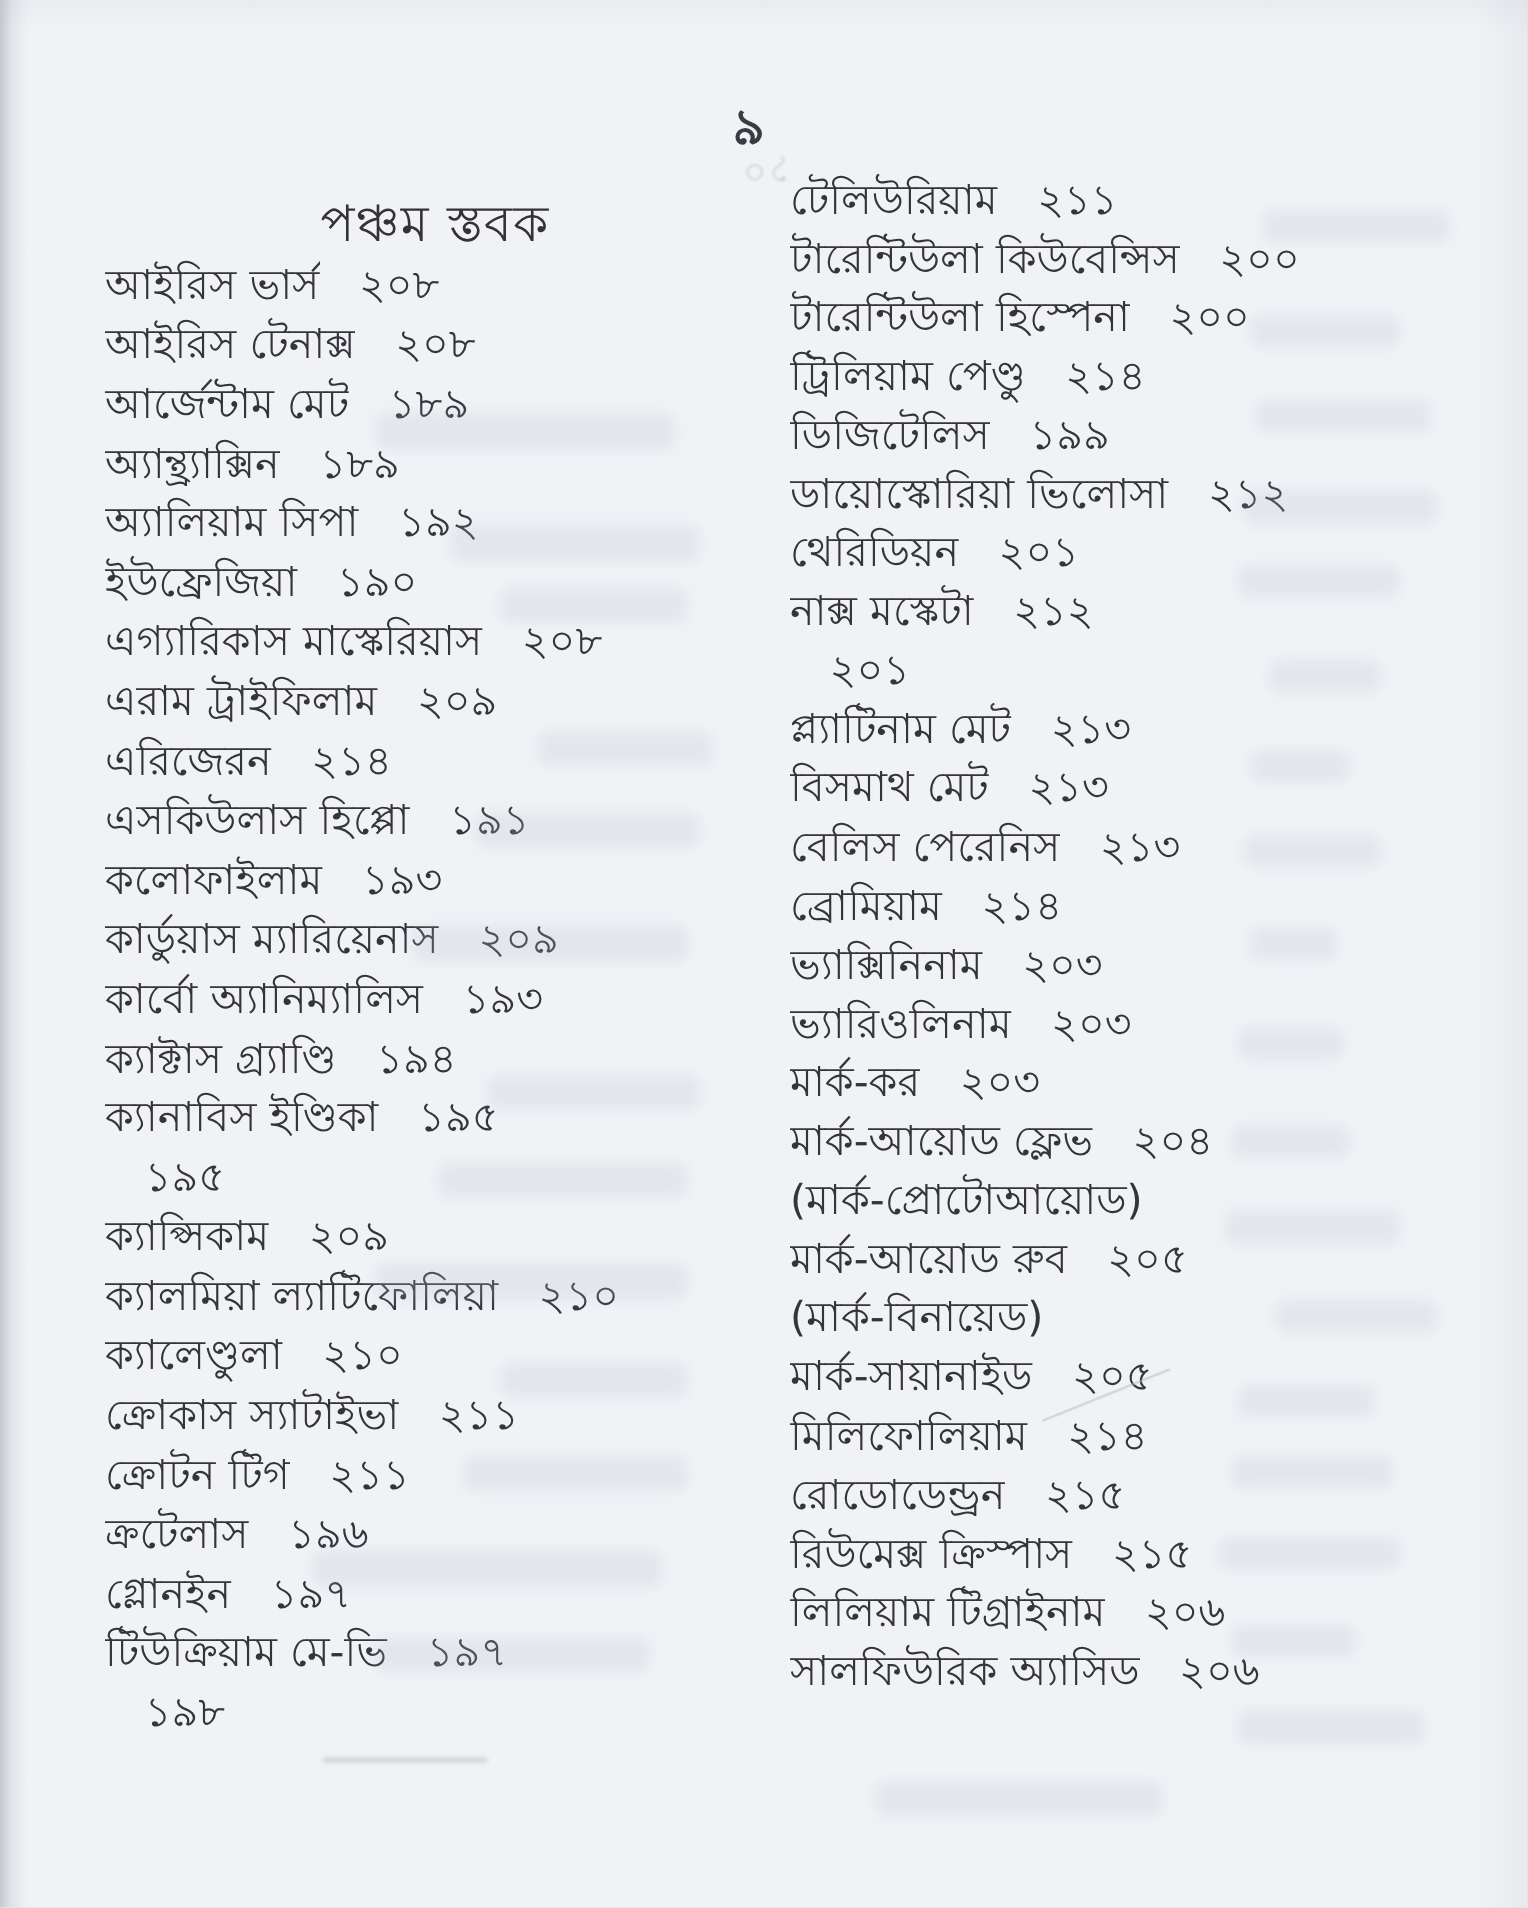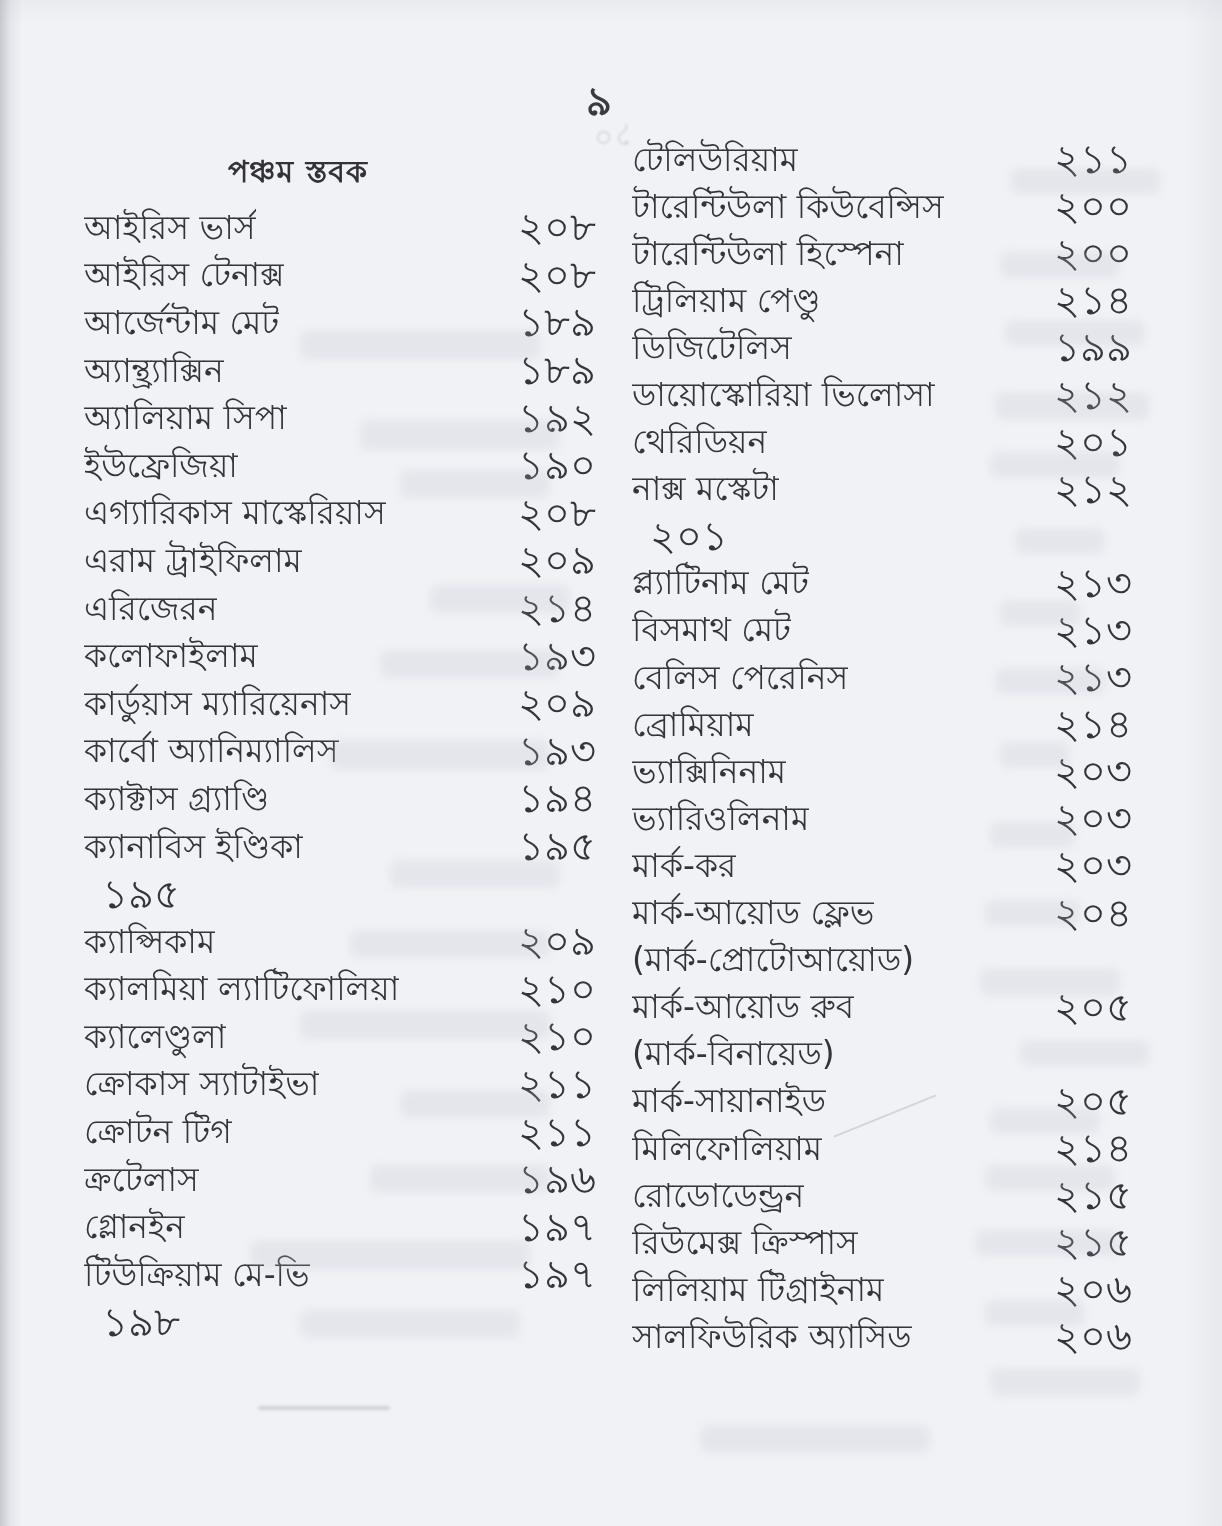--- a/index.html
+++ b/index.html
@@ -21,34 +21,35 @@
     font-size:40px; font-weight:bold; color:#3a3a41;
   }
   .ghost-page-number{
     position:absolute; left:594px; top:112px;
     font-size:30px; color:#8d909c; opacity:.30;
     transform:scaleX(-1) rotate(8deg);
     filter:blur(1px);
   }
   .section-title{
     position:absolute; left:228px; top:148px; width:240px;
-    font-size:30px; font-weight:bold; color:#323238;
+    text-align:center;
+    font-size:40px; font-weight:normal; color:#323238;
     letter-spacing:1px;
   }
   .col{position:absolute; display:flex; flex-direction:column;}
   .col-left{left:84px;  top:206px; width:512px;}
   .col-right{left:632px; top:138px; width:500px;}
   .row{
     height:47.6px;
-    display:flex; align-items:center; justify-content:space-between;
+    display:flex; align-items:center; 
     white-space:nowrap;
   }
   .col-right .row{height:47.1px;}
   .name{font-size:33px; color:#34343b; overflow:hidden;}
-  .num{font-size:40px; color:#34343b; min-width:96px; text-align:right;}
+  .num{font-size:33px; color:#34343b; min-width:96px; text-align:right;}
   
   .ghost{
     position:absolute; background:#b9bdcb; opacity:.22;
     border-radius:8px; filter:blur(5px); pointer-events:none;
   }
   .smudge{
     position:absolute; background:#a8acb6; opacity:.45;
     border-radius:2px; filter:blur(1.5px);
   }
   .scratch{
@@ -95,20 +96,24 @@
         <span class="name">এগ্যারিকাস মাস্কেরিয়াস</span>
         <span class="num">২০৮</span>
       </div>
       <div class="row">
         <span class="name">এরাম ট্রাইফিলাম</span>
         <span class="num">২০৯</span>
       </div>
       <div class="row">
         <span class="name">এরিজেরন</span>
         <span class="num">২১৪</span>
+      </div>
+      <div class="row">
+        <span class="name">এসকিউলাস হিপ্পো</span>
+        <span class="num">১৯১</span>
       </div>
       <div class="row">
         <span class="name">কলোফাইলাম</span>
         <span class="num">১৯৩</span>
       </div>
       <div class="row">
         <span class="name">কার্ডুয়াস ম্যারিয়েনাস</span>
         <span class="num">২০৯</span>
       </div>
       <div class="row">

